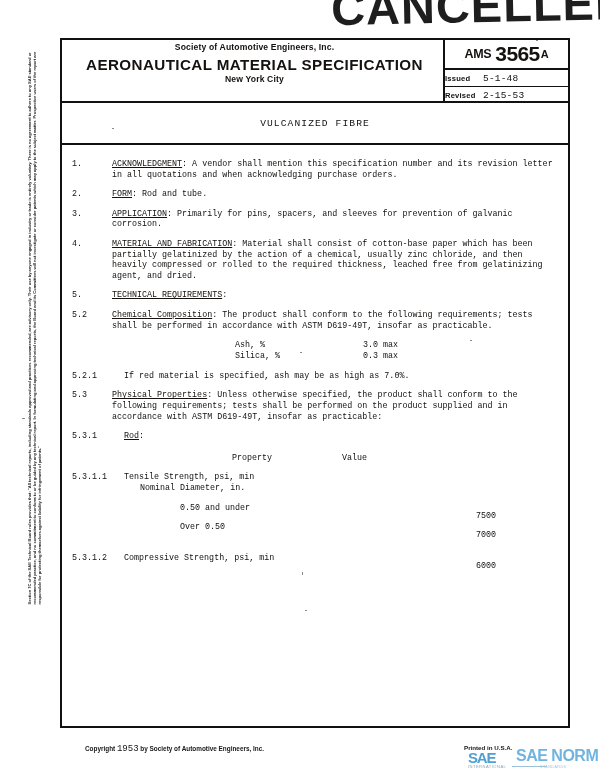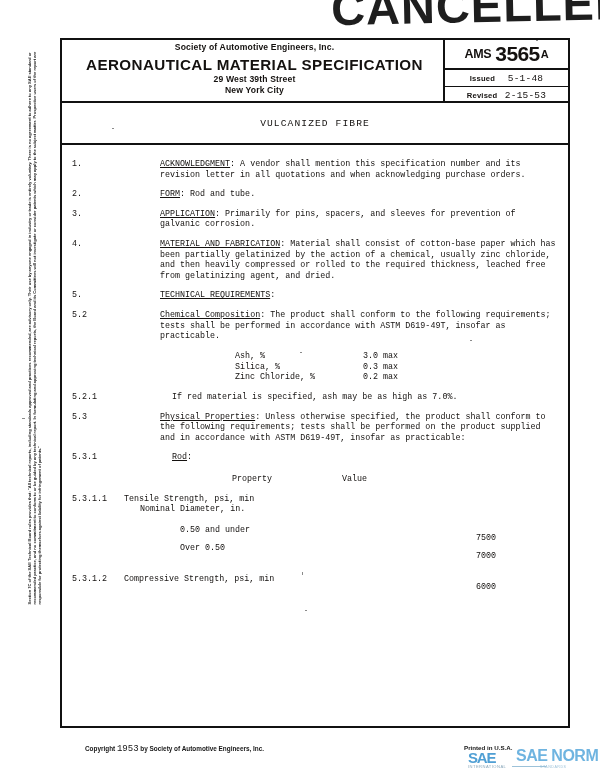--- a/index.html
+++ b/index.html
@@ -77,21 +77,21 @@
     height:30px;border-bottom:2.3px solid #111;
     display:flex;align-items:center;justify-content:center;
     font-family:"Liberation Sans","DejaVu Sans",sans-serif;
     box-sizing:border-box;
   }
   #ams-prefix{font-weight:bold;font-size:12.5px;letter-spacing:-.3px;}
   #ams-number{font-weight:bold;font-size:21px;letter-spacing:-.6px;margin-left:4px;}
   #ams-rev{font-weight:bold;font-size:11px;margin-left:1px;}
   .date-row{
     height:16px;display:flex;align-items:center;
-    font-size:8.4px;letter-spacing:.2px;justify-content:center;
+    font-size:8.4px;letter-spacing:.2px;
   }
   #issued-row{border-bottom:1.5px solid #111;}
   .date-label{width:38px;font-family:"Liberation Sans","DejaVu Sans",sans-serif;font-weight:bold;font-size:7.6px;}
   .date-value{font-family:"Liberation Mono","DejaVu Sans Mono",monospace;font-size:9.5px;}
 
   
   #subject-band{
     height:42px;border-bottom:2.3px solid #111;
     display:flex;align-items:center;justify-content:center;
     box-sizing:border-box;
@@ -102,21 +102,21 @@
   #doc-body{
     position:relative;
     padding:14px 12px 0 10px;
     font-size:8.35px;
     line-height:10.6px;
     box-sizing:border-box;
   }
   .clause{display:flex;margin-bottom:9px;}
   .clause-num{flex:0 0 auto;width:40px;white-space:nowrap;}
   .clause-num.wide{width:52px;}
-  .clause-body{flex:1 1 auto;margin-left:48px;}
+  .clause-body{flex:1 1 auto;}
   .u{text-decoration:underline;}
 
   
   #composition-table{
     margin:4px 0 9px 0;
     padding-left:163px;
     line-height:10.8px;
     font-size:8.35px;
   }
   .comp-row{display:flex;}
@@ -189,21 +189,20 @@
 <div id="cancelled-stamp">CANCELLED</div>
 
 <div id="side-disclaimer">Section 7C of the SAE Technical Board rules provides that: "All technical reports, including standards approved and practices recommended, are advisory only. Their use by anyone engaged in industry or trade is entirely voluntary. There is no agreement to adhere to any SAE standard or recommended practice, and no commitment to conform to or be guided by any technical report. In formulating and approving technical reports, the Board and its Committees will not investigate or consider patents which may apply to the subject matter. Prospective users of the report are responsible for protecting themselves against liability for infringement of patents."</div>
 
 <div id="doc-frame">
 
   <div id="header-band">
     <div id="header-left">
       <div id="society-line">Society of Automotive Engineers, Inc.</div>
       <div id="spec-title">AERONAUTICAL MATERIAL SPECIFICATION</div>
-      <div id="street-line">29 West 39th Street</div>
       <div id="city-line">New York City</div>
     </div>
     <div id="header-right">
       <div id="ams-box">
         <span id="ams-prefix">AMS</span>
         <span id="ams-number">3565</span>
         <span id="ams-rev">A</span>
       </div>
       <div class="date-row" id="issued-row">
         <span class="date-label">Issued</span>
@@ -254,24 +253,20 @@
     </div>
 
     <div id="composition-table">
       <div class="comp-row">
         <span class="comp-name">Ash, %</span>
         <span class="comp-val">3.0 max</span>
       </div>
       <div class="comp-row">
         <span class="comp-name">Silica, %</span>
         <span class="comp-val">0.3 max</span>
-      </div>
-      <div class="comp-row">
-        <span class="comp-name">Zinc Chloride, %</span>
-        <span class="comp-val">0.2 max</span>
       </div>
     </div>
 
     <div class="clause">
       <div class="clause-num wide">5.2.1</div>
       <div class="clause-body">If red material is specified, ash may be as high as 7.0%.</div>
     </div>
 
     <div class="clause">
       <div class="clause-num">5.3</div>

